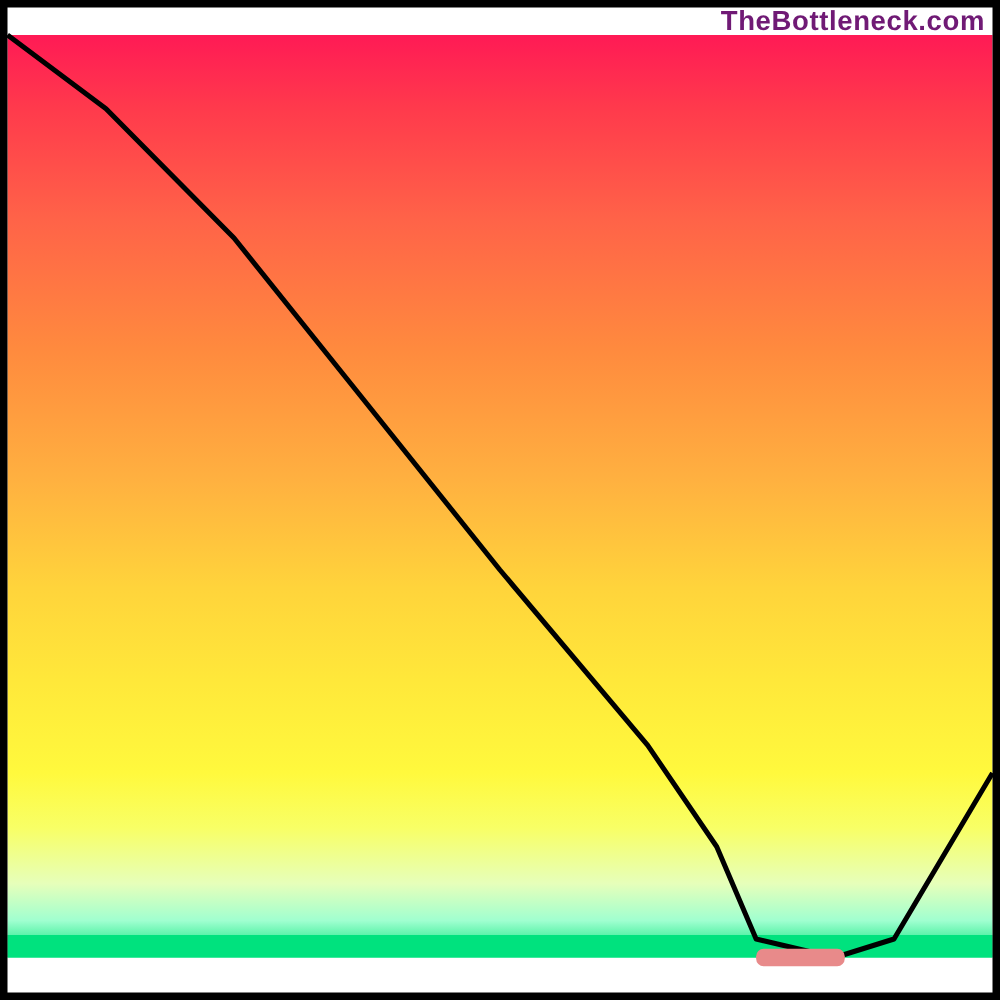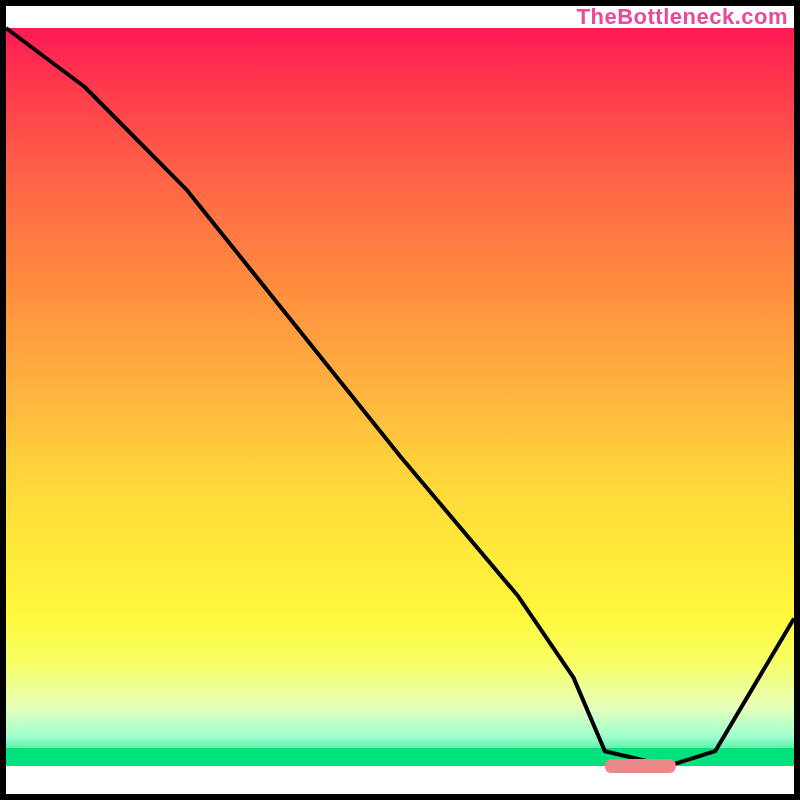--- a/index.html
+++ b/index.html
@@ -2,21 +2,21 @@
 <html><head>
 <meta charset="utf-8">
 <style>
   * { margin: 0; padding: 0; box-sizing: border-box; }
   html, body { width: 800px; height: 800px; background: #fff; overflow: hidden; }
   .wrap { position: relative; width: 800px; height: 800px; }
   .watermark {
     position: absolute;
     top: 4px; right: 12px;
     font: bold 22px Arial, sans-serif;
-    color: #ec4899;
+    color: #701a75;
     letter-spacing: 0.5px;
     z-index: 10;
   }
   .frame {
     position: absolute;
     top: 0; left: 0;
     width: 800px; height: 800px;
     border: 6px solid #000;
     z-index: 5;
     pointer-events: none;

